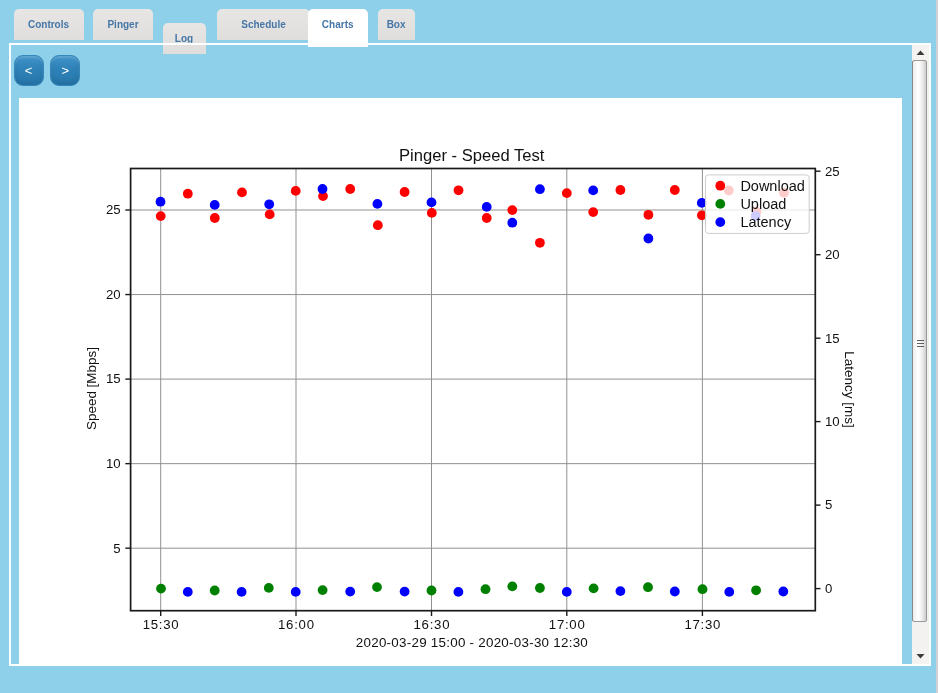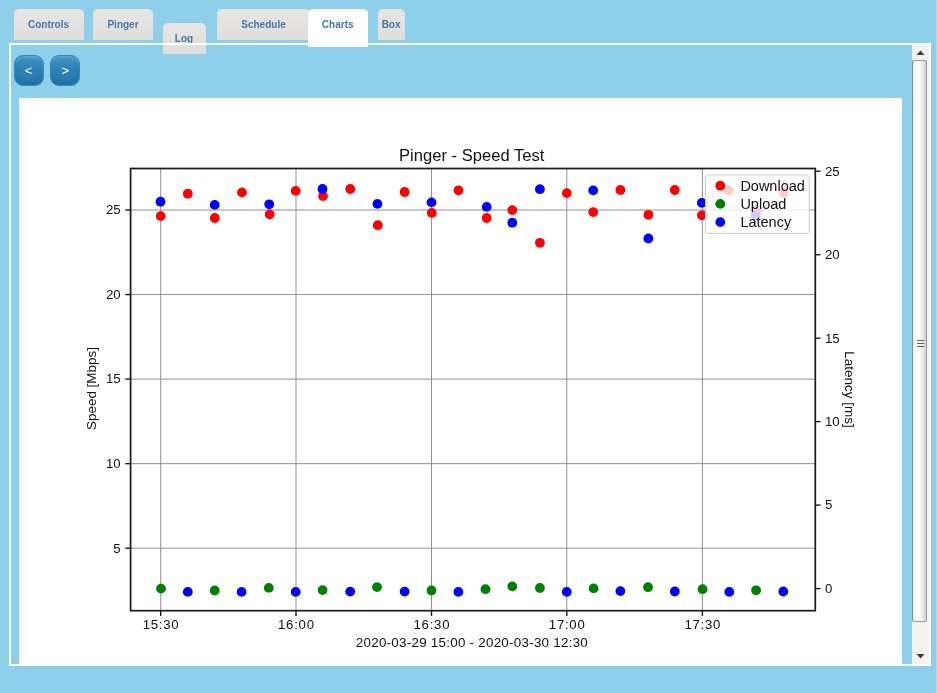--- a/index.html
+++ b/index.html
@@ -26,21 +26,21 @@
   .grip{position:absolute;left:4px;width:6.5px;height:1.4px;background:#5e5e5e;}
   #rightstrip{position:absolute;left:935.5px;top:0;width:2.5px;height:693px;background:#d2d0d5;}
 </style>
 </head>
 <body>
   <div class="tab" style="left:13.5px;width:70px;">Controls</div>
   <div class="tab" style="left:93px;width:60px;">Pinger</div>
   <div class="tab" style="left:162.5px;width:43px;margin-top:14px;">Log</div>
   <div class="tab" style="left:217px;width:93px;">Schedule</div>
   <div class="tab active" style="left:307.7px;width:60px;">Charts</div>
-  <div class="tab" style="left:377.6px;width:27px;">Box</div>
+  <div class="tab" style="left:377.6px;width:37px;">Box</div>
 
   <div id="panel"></div>
 
   <div class="navbtn" style="left:13.5px;top:54.6px;">&lt;</div>
   <div class="navbtn" style="left:50.2px;top:54.6px;">&gt;</div>
 
   <svg id="chartsvg" width="883" height="566.8" viewBox="19 97.5 883 566.8">
     <rect x="19" y="97.5" width="883" height="566.8" fill="#ffffff"></rect>
 
     <g stroke="#919191" stroke-width="1">

